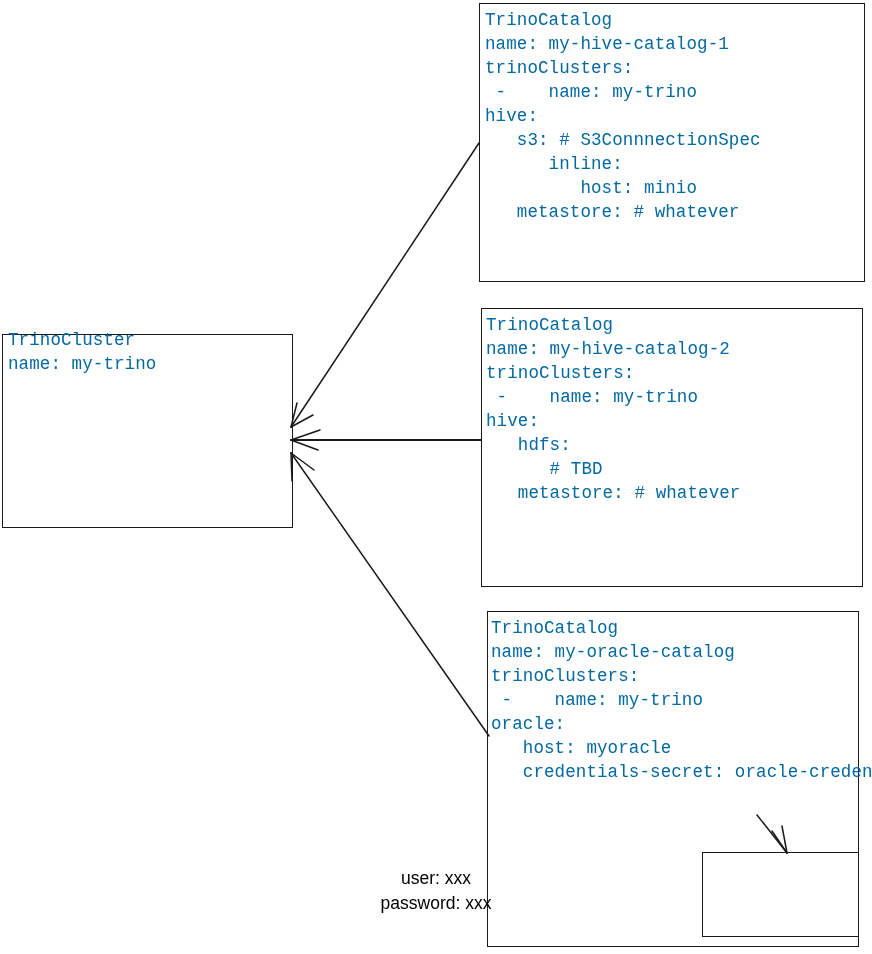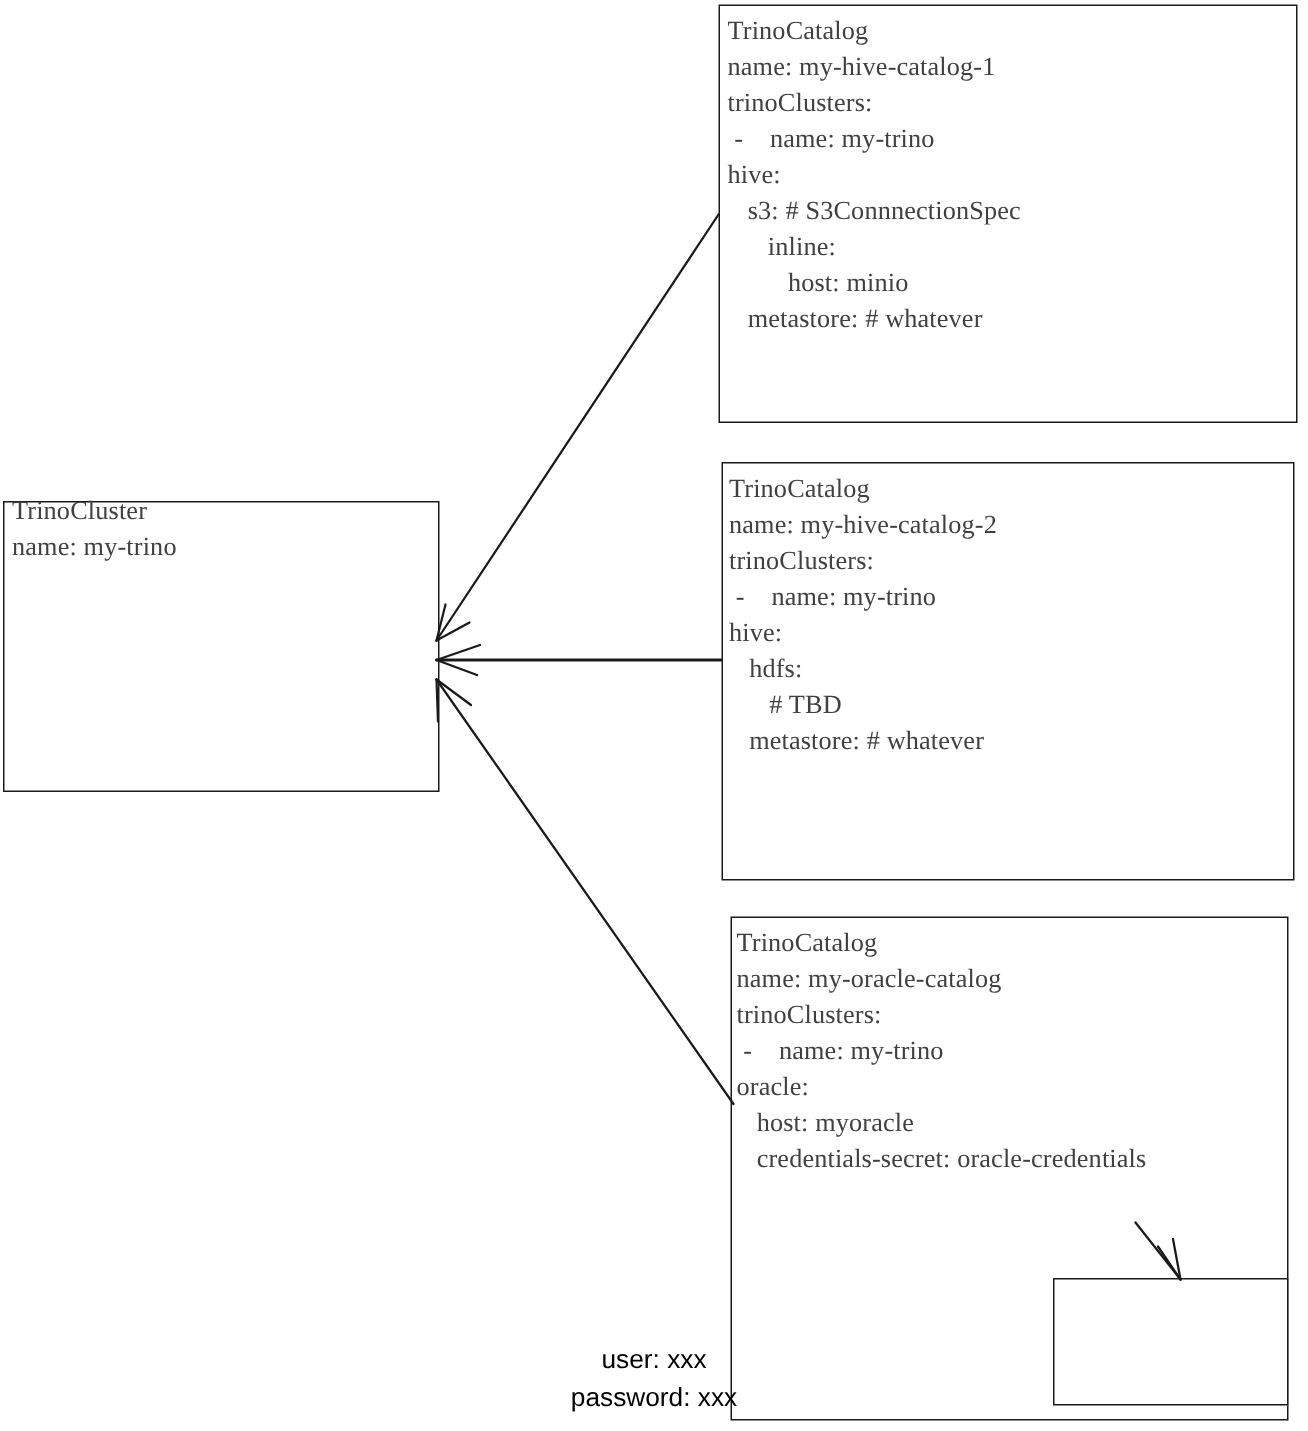--- a/index.html
+++ b/index.html
@@ -16,38 +16,37 @@
     font-family: "Liberation Sans", sans-serif;
   }
   .box {
     position: absolute;
     box-sizing: border-box;
     background: #ffffff;
     border: 1.6px solid #1a1a1a;
   }
   .yaml {
     position: absolute;
-    font-family: Liberation Serif, serif;
+    font-family: Liberation Mono, monospace;
     font-size: 17.5px;
     line-height: 24px;
-    color: #404040;
+    color: #0369a1;
     white-space: pre;
     letter-spacing: 0.1px;
   }
   .centered-text {
     position: absolute;
     left: 0;
     right: 0;
     text-align: center;
     font-family: "Liberation Sans", sans-serif;
     font-size: 17.5px;
     line-height: 25px;
     color: #000000;
     white-space: pre;
-    margin-top: 28px;
   }
   #arrow-layer {
     position: absolute;
     left: 0;
     top: 0;
     width: 872px;
     height: 954px;
     pointer-events: none;
   }
   

